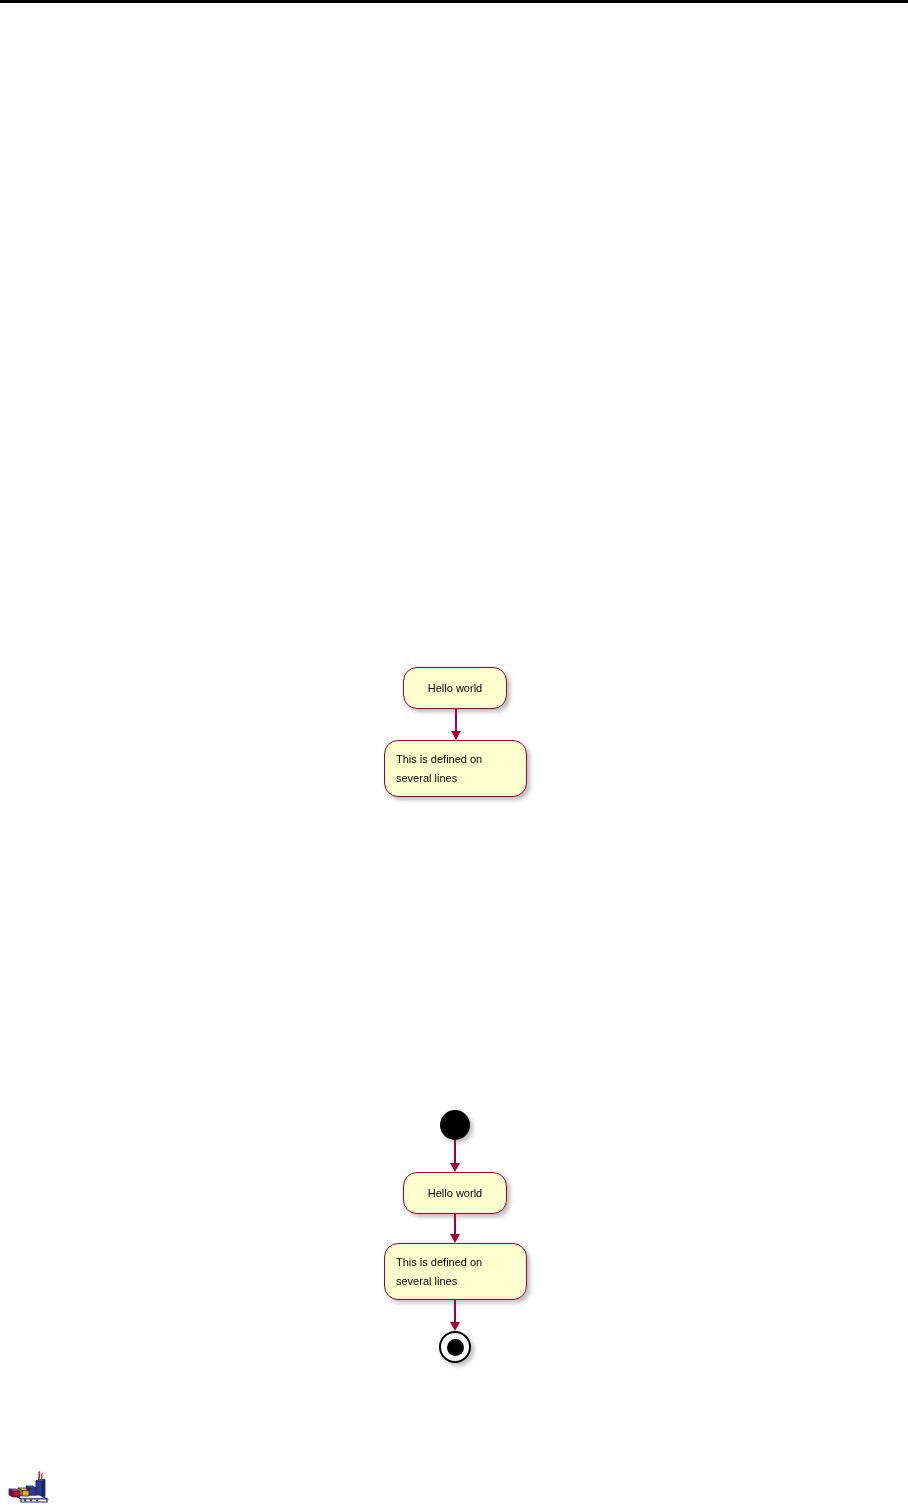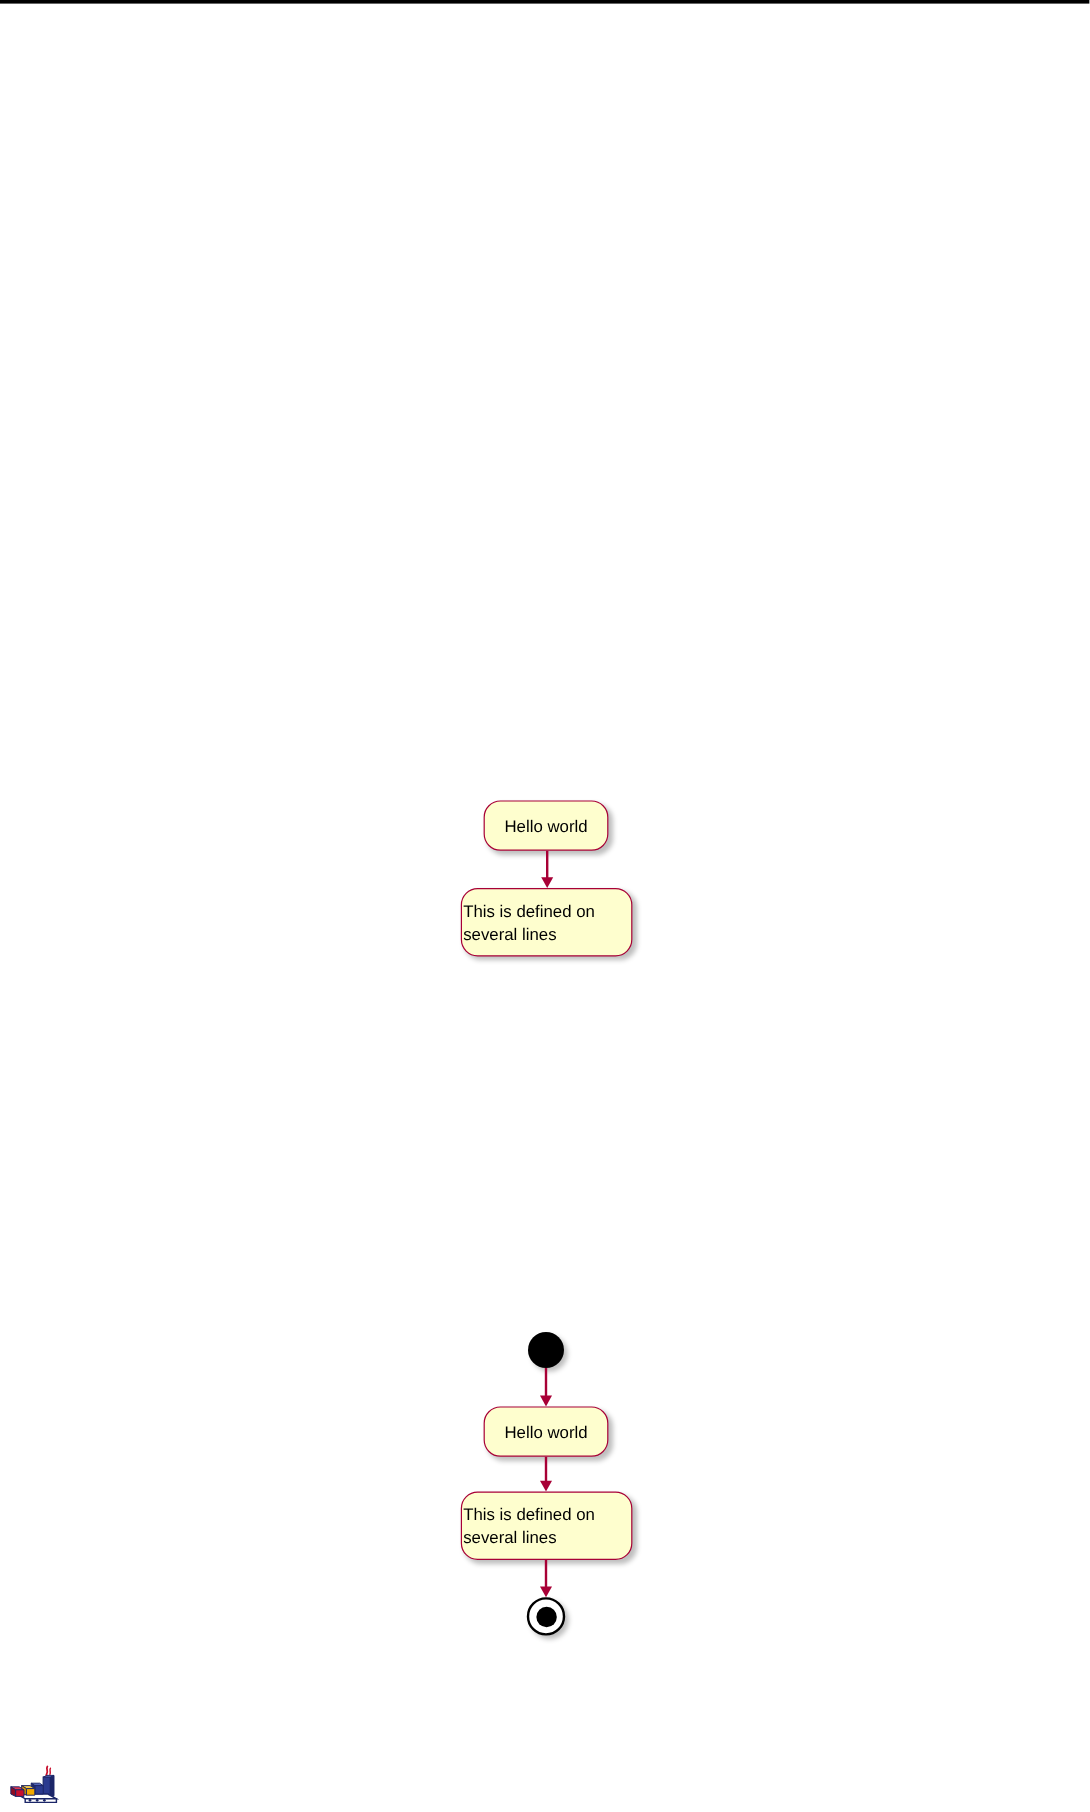--- a/index.html
+++ b/index.html
@@ -36,28 +36,28 @@
 
   
   .activity-node {
     position: absolute;
     box-sizing: border-box;
     background: #FEFECE;
     border: 1.5px solid #A80036;
     border-radius: 14px;
     box-shadow: 3px 3px 4px rgba(0, 0, 0, 0.26);
     color: #000000;
-    font-size: 14px;
+    font-size: 11px;
     line-height: 19px;
     display: flex;
     align-items: center;
     justify-content: flex-start;
   }
   .activity-label {
-    padding: 0 1px;
+    padding: 0 11px;
     white-space: pre-line;
     text-align: left;
   }
   .activity-node.centered .activity-label {
     width: 100%;
     text-align: center;
     padding: 0 8px;
   }
   .activity-label b { font-weight: normal; }
 

